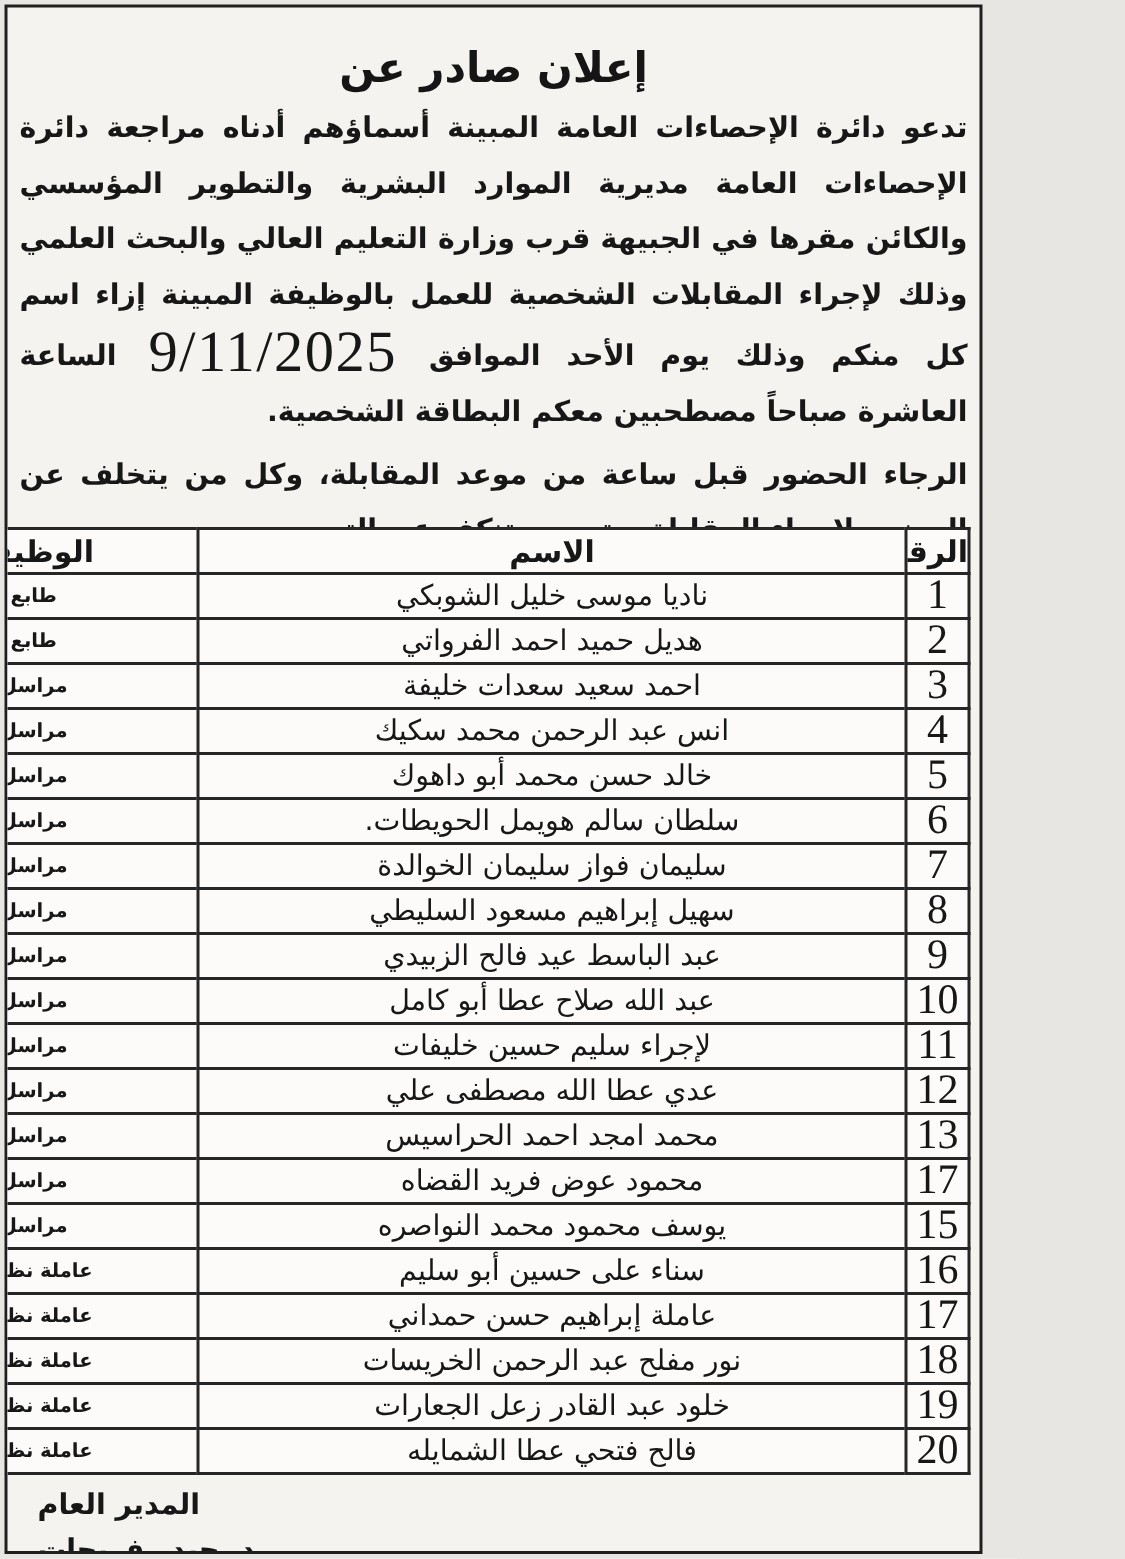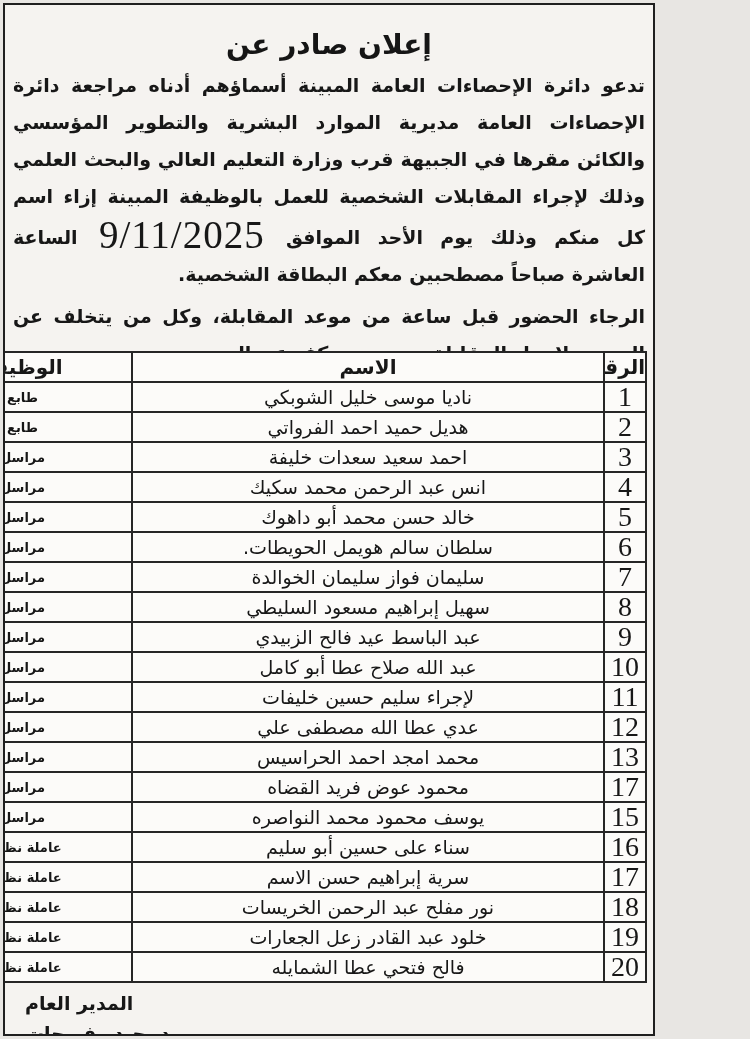--- a/index.html
+++ b/index.html
@@ -231,21 +231,21 @@
     </tr>
 
     <tr>
       <td class="cell-num">16</td>
       <td class="cell-name">سناء على حسين أبو سليم</td>
       <td class="cell-pos">عاملة نظافة</td>
     </tr>
 
     <tr>
       <td class="cell-num">17</td>
-      <td class="cell-name">سرية إبراهيم حسن الاسم</td>
+      <td class="cell-name">عاملة إبراهيم حسن حمداني</td>
       <td class="cell-pos">عاملة نظافة</td>
     </tr>
 
     <tr>
       <td class="cell-num">18</td>
       <td class="cell-name">نور مفلح عبد الرحمن الخريسات</td>
       <td class="cell-pos">عاملة نظافة</td>
     </tr>
 
     <tr>

